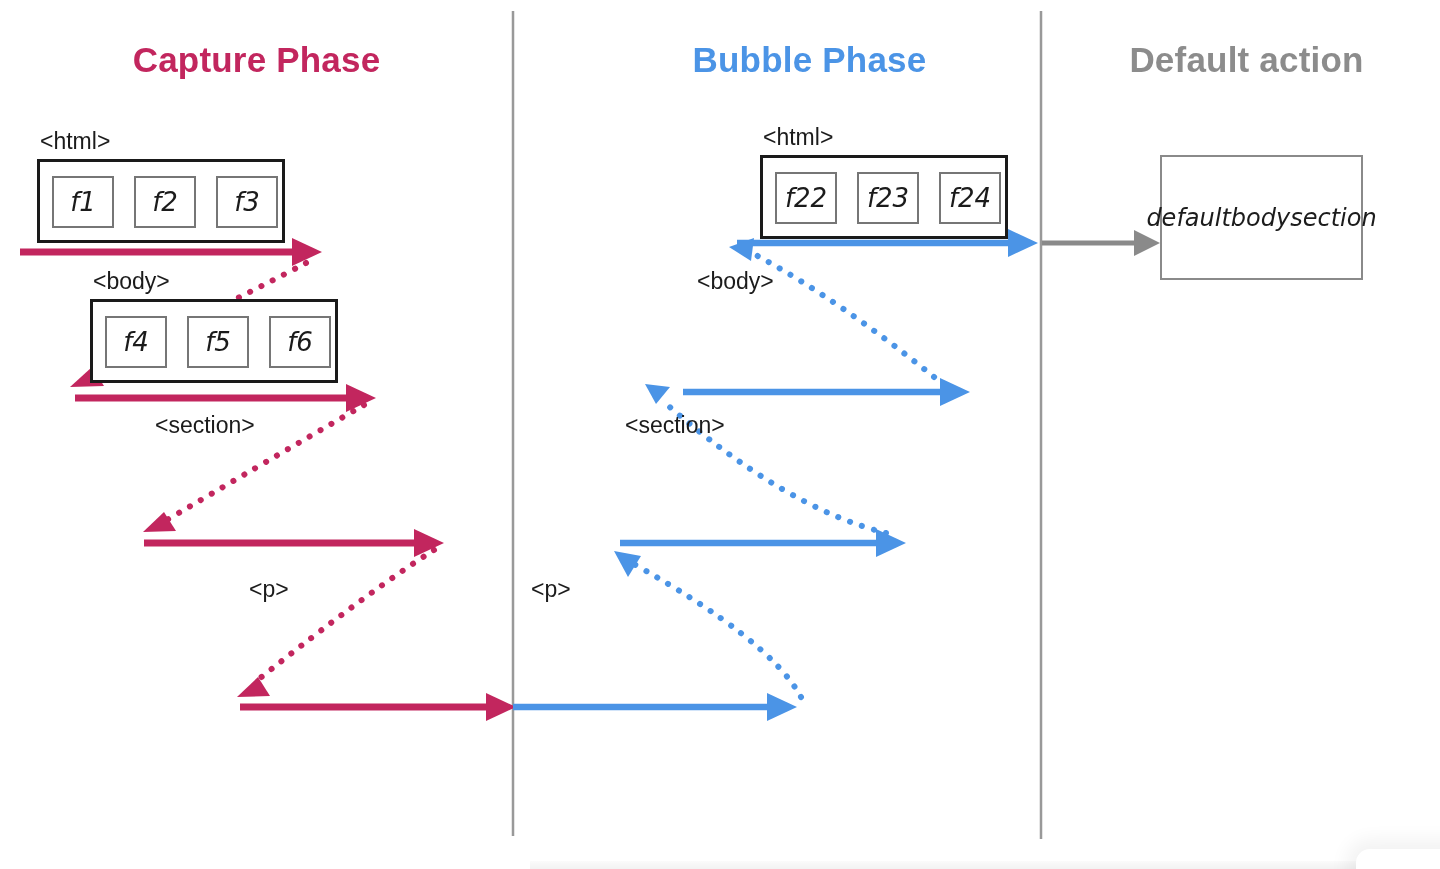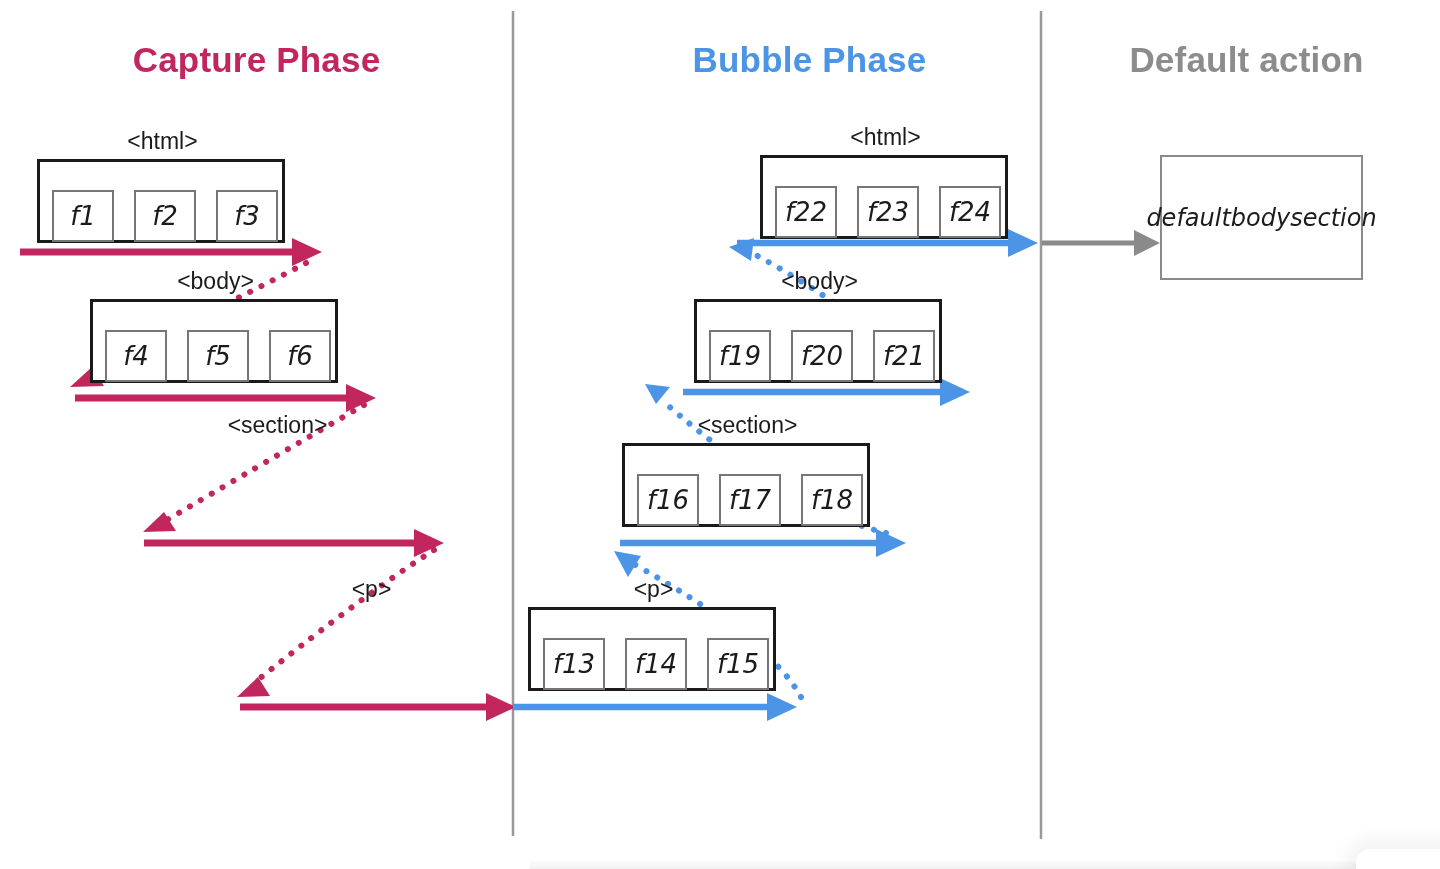--- a/index.html
+++ b/index.html
@@ -15,33 +15,33 @@
     position:absolute;top:40px;z-index:3;
     font-size:35px;font-weight:700;letter-spacing:0.2px;
     text-align:center;white-space:nowrap;
   }
   .title-capture{left:0;width:513px;color:#c2265e;}
   .title-bubble{left:513px;width:593px;color:#4b94e6;}
   .title-default{left:1041px;width:383px;color:#8c8c8c;box-sizing:border-box;padding-left:28px;}
   .node{position:absolute;width:248px;z-index:2;}
   .tag{
     font-size:23px;line-height:27px;height:27px;margin:0 0 4px 0;
-    padding-left:3px;color:#1b1b1b;white-space:nowrap;text-align:center;
+    padding-left:3px;color:#1b1b1b;white-space:nowrap;
   }
   .nbox{
     width:248px;height:84px;box-sizing:border-box;
     border:3px solid #1a1a1a;background:#ffffff;
     display:flex;gap:20px;padding:14px 0 0 12px;
   }
   .handler{
     width:62px;height:52px;box-sizing:border-box;
     border:2px solid #767676;background:#ffffff;
     display:flex;align-items:center;justify-content:center;
     font-family:"DejaVu Sans", sans-serif;
-    font-style:italic;font-size:26px;color:#1b1b1b;margin-top:14px;
+    font-style:italic;font-size:26px;color:#1b1b1b;
   }
   .dbox{
     position:absolute;left:1160px;top:155px;width:203px;height:125px;
     box-sizing:border-box;border:2px solid #8a8a8a;background:#ffffff;z-index:2;
     display:flex;flex-direction:row;justify-content:center;align-items:center;
     font-family:"DejaVu Sans", sans-serif;
     font-style:italic;font-size:24px;line-height:34px;color:#1c1c1c;
   }
   .bottom-band{
     position:absolute;left:530px;top:861px;width:910px;height:8px;z-index:0;
@@ -134,43 +134,28 @@
   <div class="node" style="left:152px;top:412px">
     <div class="tag">&lt;section&gt;</div>
   </div>
 
   <div class="node" style="left:246px;top:576px">
     <div class="tag">&lt;p&gt;</div>
   </div>
 
   <div class="node" style="left:528px;top:576px">
     <div class="tag">&lt;p&gt;</div>
-    <div class="nbox">
-      <div class="handler">f13</div>
-      <div class="handler">f14</div>
-      <div class="handler">f15</div>
-    </div>
   </div>
 
   <div class="node" style="left:622px;top:412px">
     <div class="tag">&lt;section&gt;</div>
-    <div class="nbox">
-      <div class="handler">f16</div>
-      <div class="handler">f17</div>
-      <div class="handler">f18</div>
-    </div>
   </div>
 
   <div class="node" style="left:694px;top:268px">
     <div class="tag">&lt;body&gt;</div>
-    <div class="nbox">
-      <div class="handler">f19</div>
-      <div class="handler">f20</div>
-      <div class="handler">f21</div>
-    </div>
   </div>
 
   <div class="node" style="left:760px;top:124px">
     <div class="tag">&lt;html&gt;</div>
     <div class="nbox">
       <div class="handler">f22</div>
       <div class="handler">f23</div>
       <div class="handler">f24</div>
     </div>
   </div>

